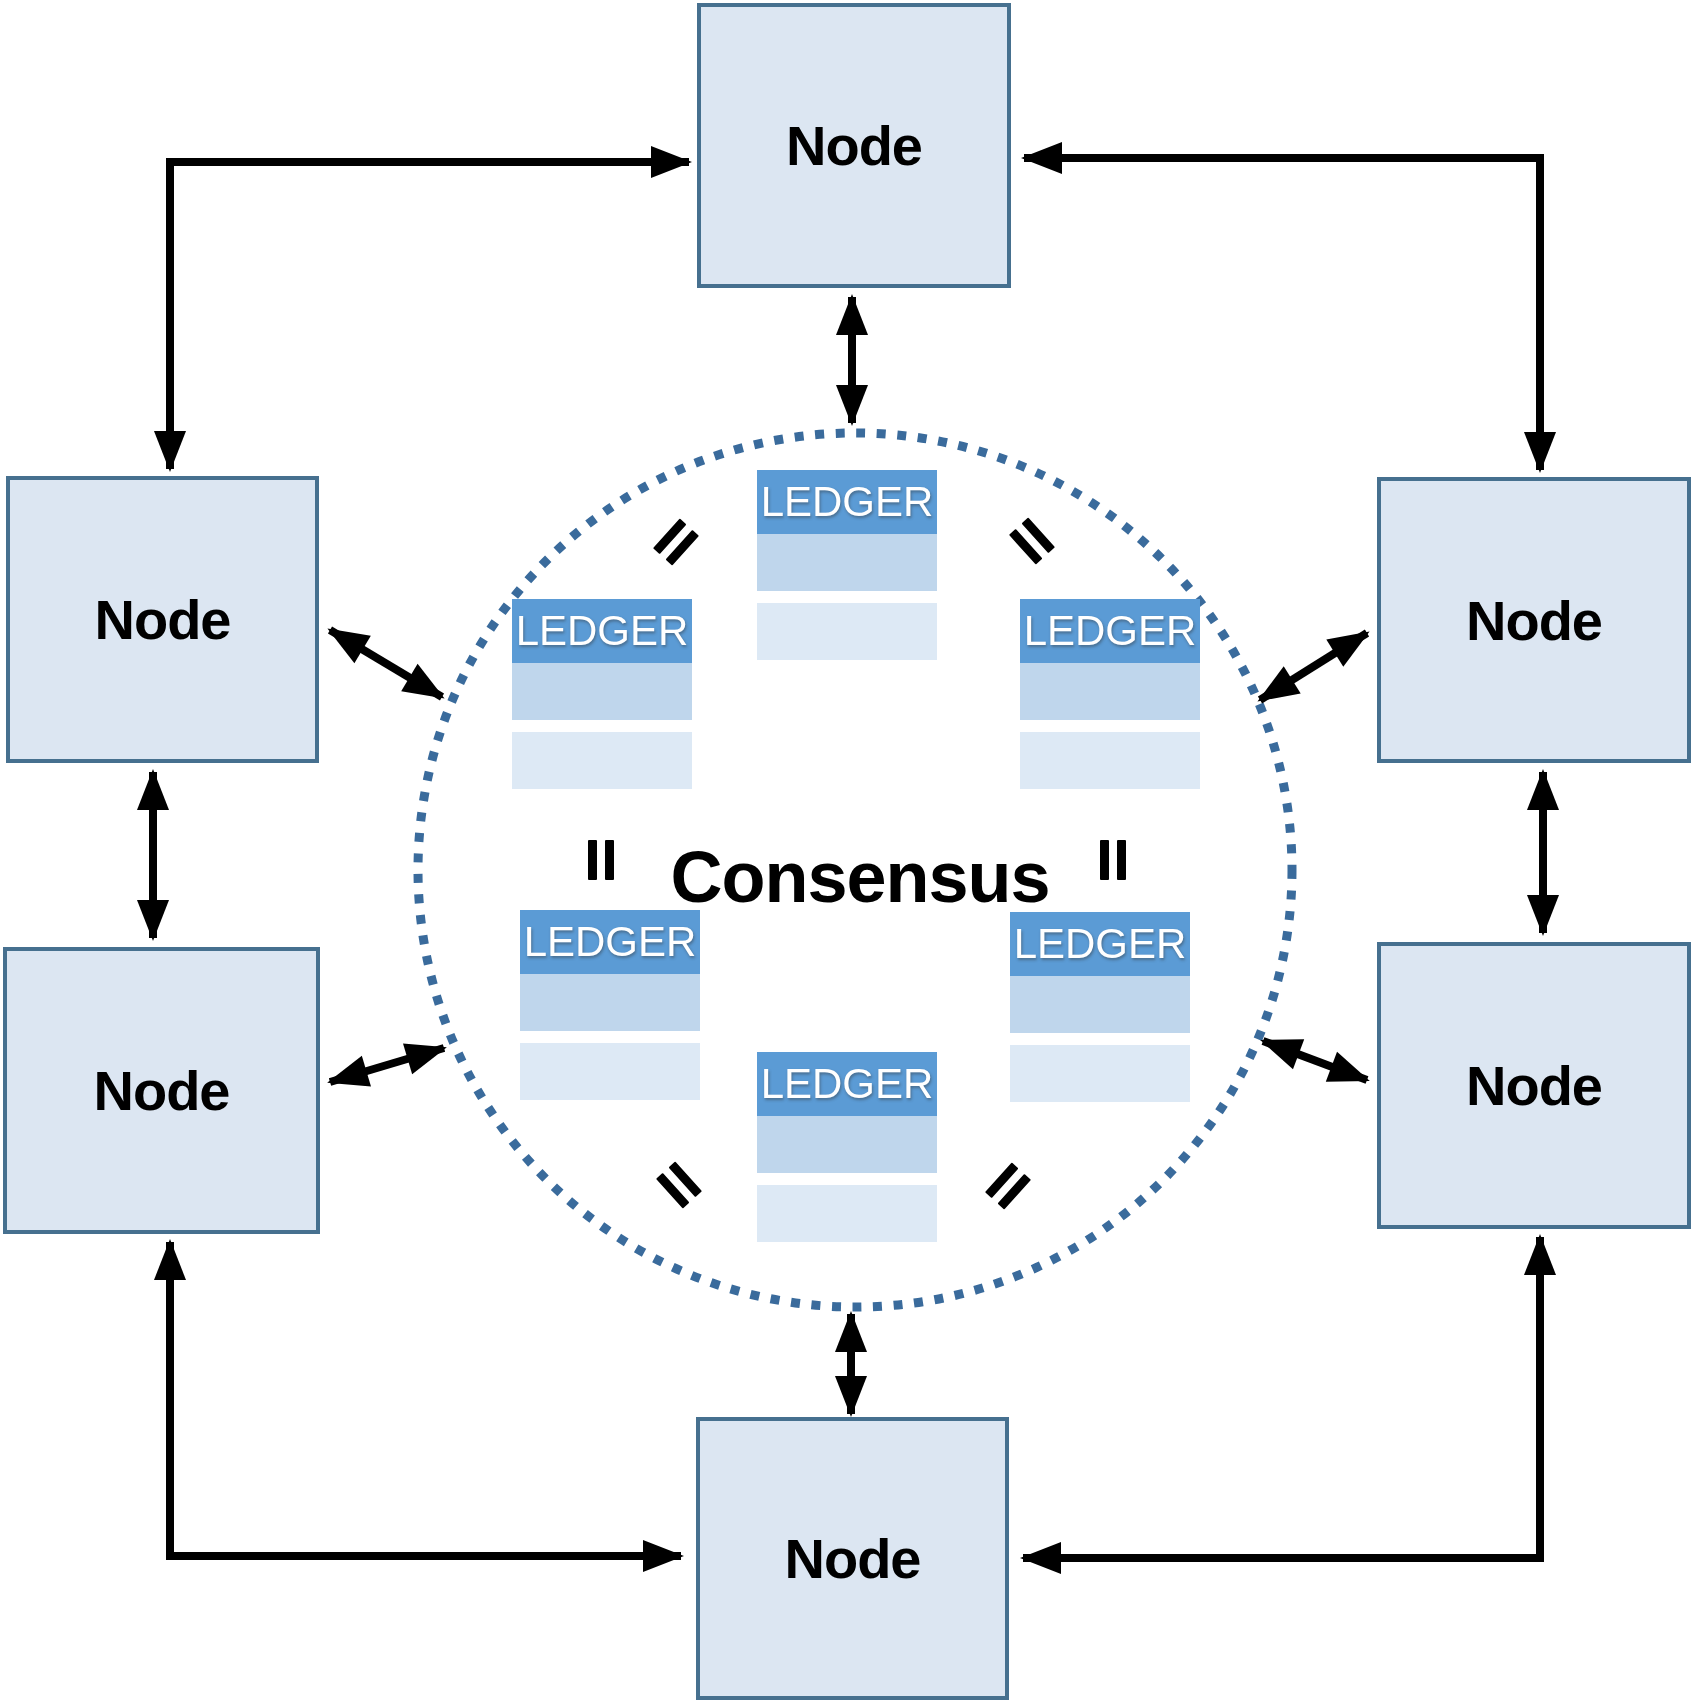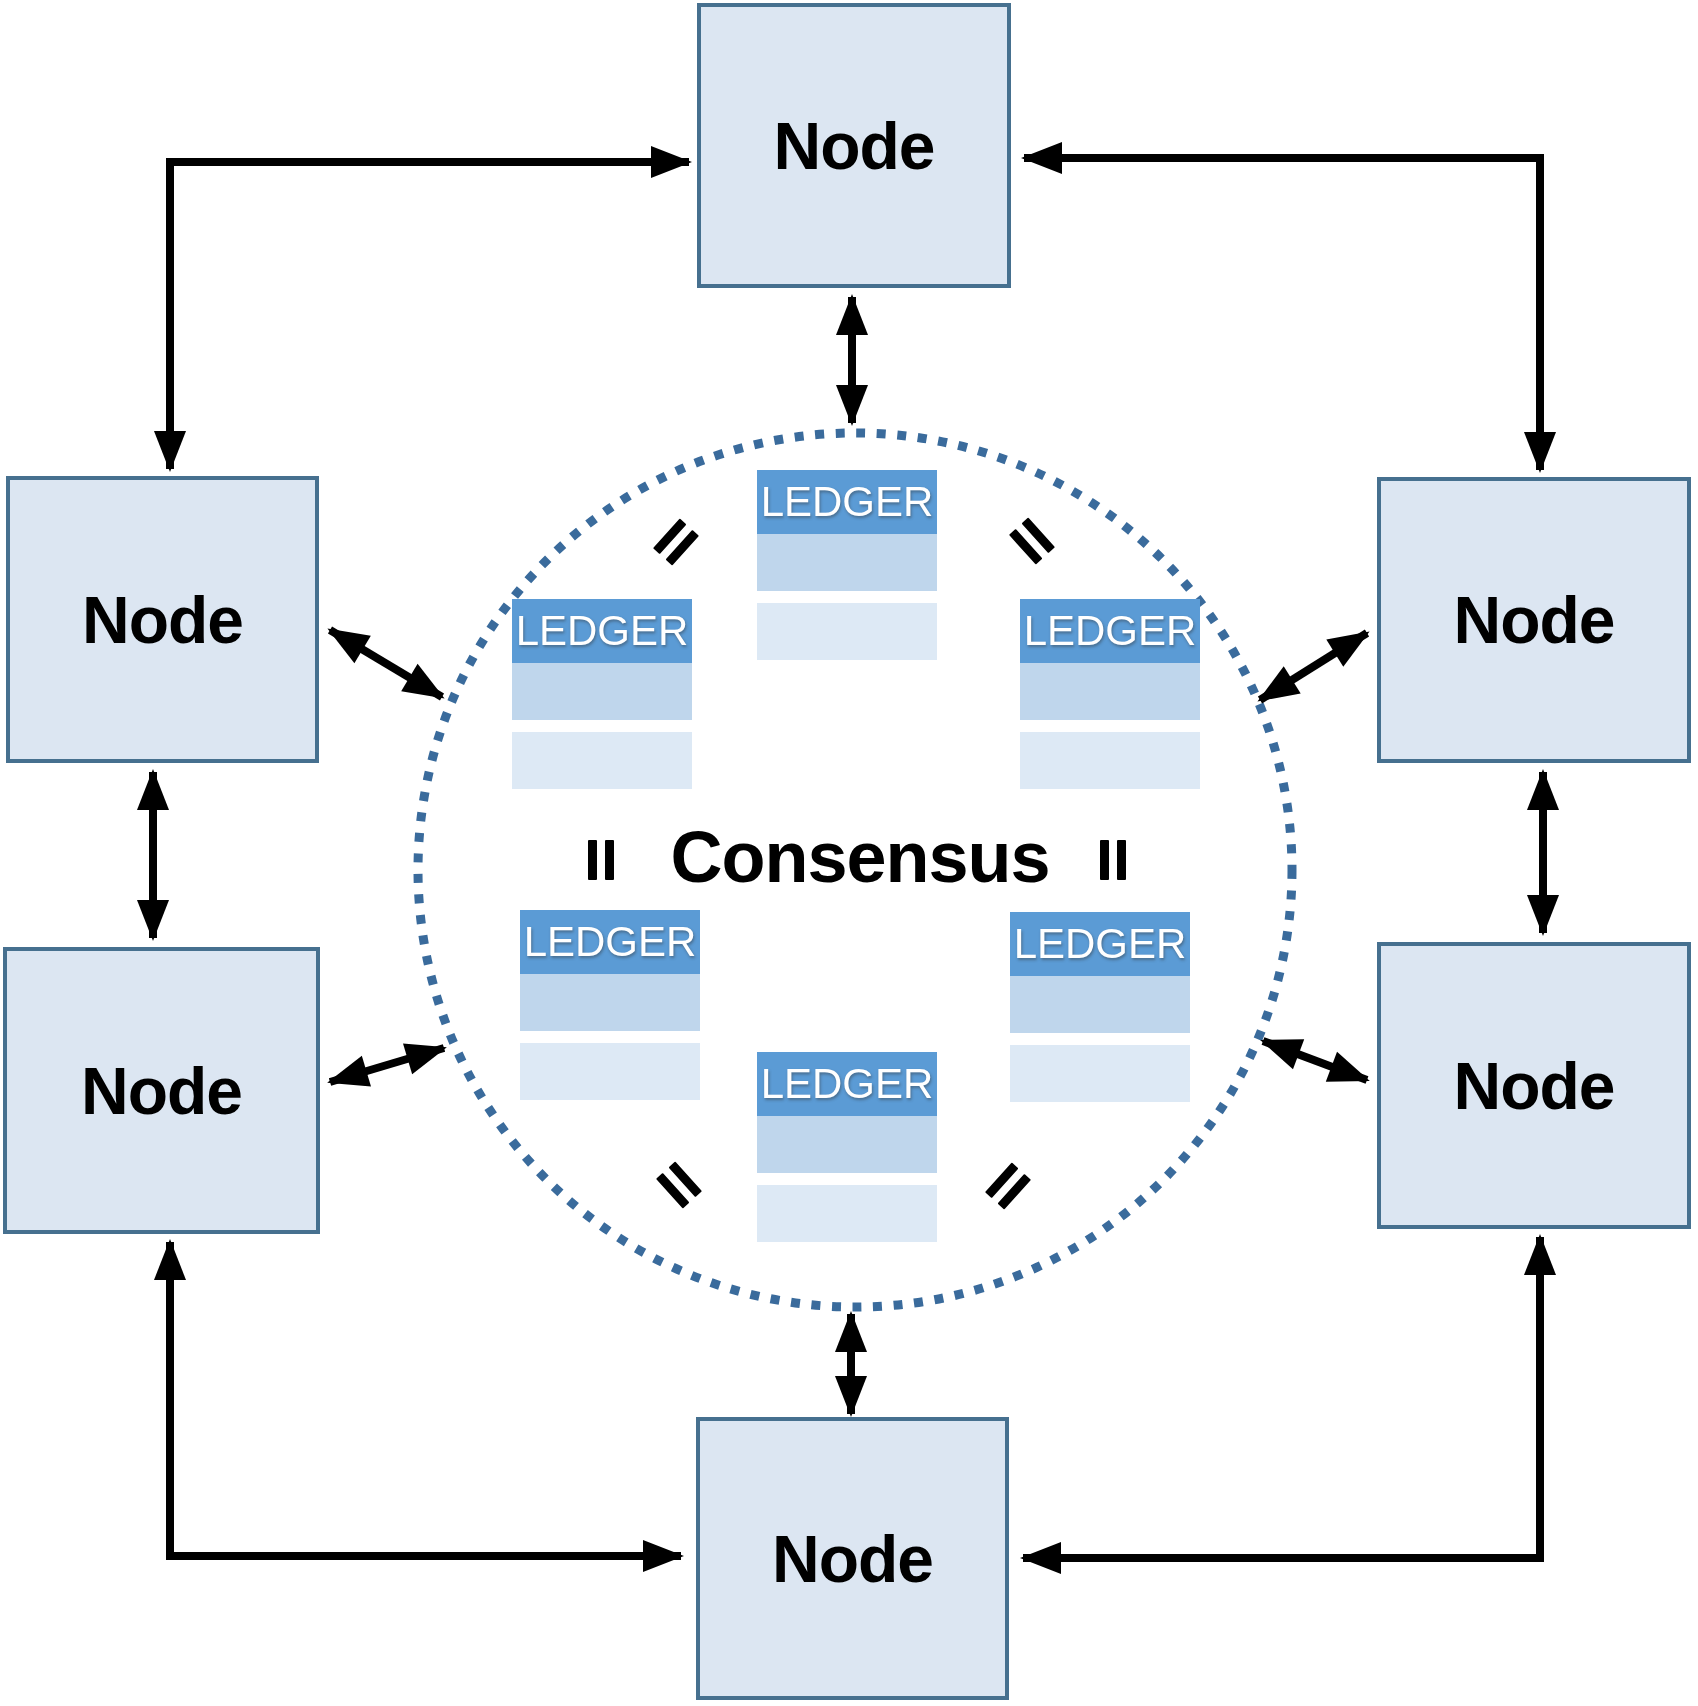--- a/index.html
+++ b/index.html
@@ -9,21 +9,21 @@
   }
   .arrows-svg{position:absolute;left:0;top:0;width:1698px;height:1706px;}
   .arrow{stroke:var(--arrow,#000);stroke-width:8;fill:none;}
   .consensus-circle{stroke:var(--circle-dots,#3a6b9c);}
 
   .node{
     position:absolute;box-sizing:border-box;
     background:var(--node-fill,#dce6f2);
     border:4px solid var(--node-border,#46708f);
     display:flex;align-items:center;justify-content:center;
-    font-size:66px;font-weight:bold;color:#000;
+    font-size:56px;font-weight:bold;color:#000;
     letter-spacing:-1px;
   }
   .n-top{left:697px;top:3px;width:314px;height:285px;}
   .n-ul{left:6px;top:476px;width:313px;height:287px;}
   .n-ur{left:1377px;top:477px;width:314px;height:286px;}
   .n-ll{left:3px;top:947px;width:317px;height:287px;}
   .n-lr{left:1377px;top:942px;width:314px;height:287px;}
   .n-bot{left:696px;top:1417px;width:313px;height:283px;}
 
   .ledger{position:absolute;width:180px;}
@@ -36,21 +36,21 @@
   .ledger-row1{height:57px;background:var(--ledger-row1,#bfd6ec);margin-bottom:12px;}
   .ledger-row2{height:57px;background:var(--ledger-row2,#dde9f5);}
   .lg-topc{left:757px;top:470px;}
   .lg-midl{left:512px;top:599px;}
   .lg-midr{left:1020px;top:599px;}
   .lg-botl{left:520px;top:910px;}
   .lg-botr{left:1010px;top:912px;}
   .lg-botc{left:757px;top:1052px;}
 
   .consensus-label{
-    position:absolute;left:610px;top:812px;width:500px;height:90px;
+    position:absolute;left:610px;top:832px;width:500px;height:90px;
     line-height:90px;text-align:center;
     font-size:72px;font-weight:bold;color:#000;letter-spacing:-1px;
   }
 
   .eq{position:absolute;width:40px;height:26px;}
   .eq .bar{display:block;width:40px;height:9px;background:#000;border-radius:1px;}
   .eq .bar + .bar{margin-top:8px;}
   .eq-tl{left:656px;top:529px;transform:rotate(-48deg);}
   .eq-tr{left:1012px;top:528px;transform:rotate(48deg);}
   .eq-ml{left:581px;top:847px;transform:rotate(90deg);}

